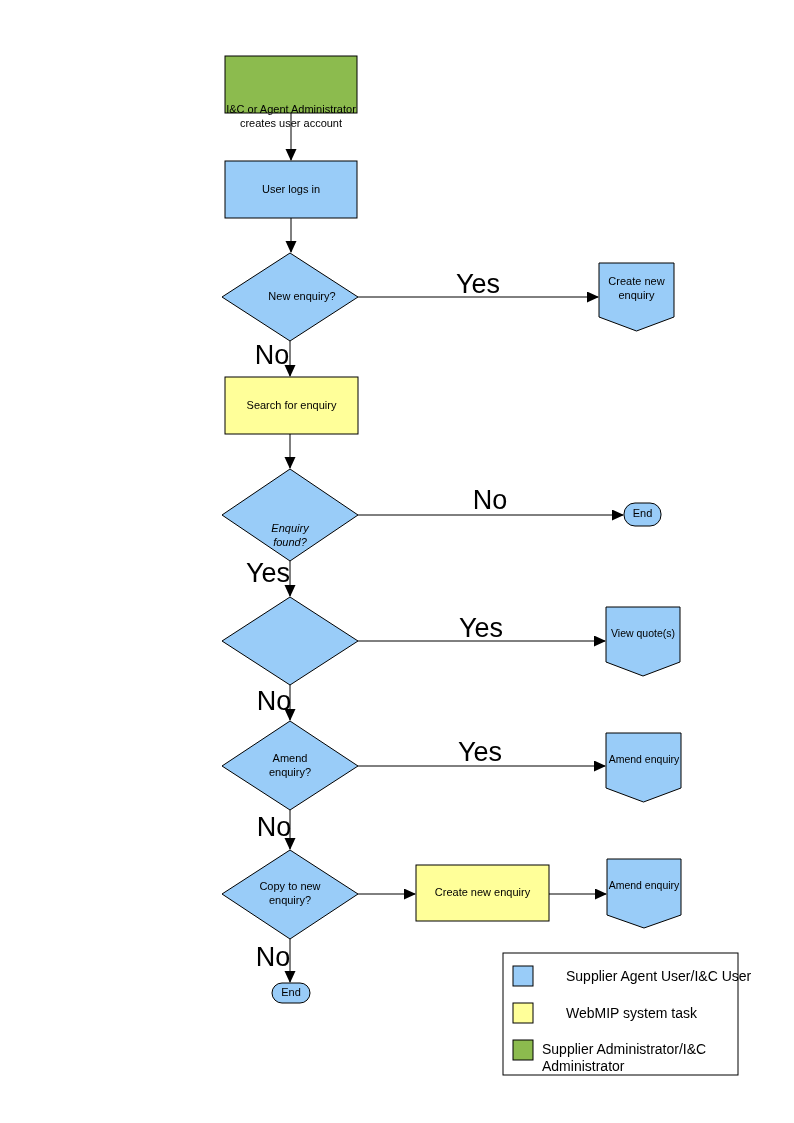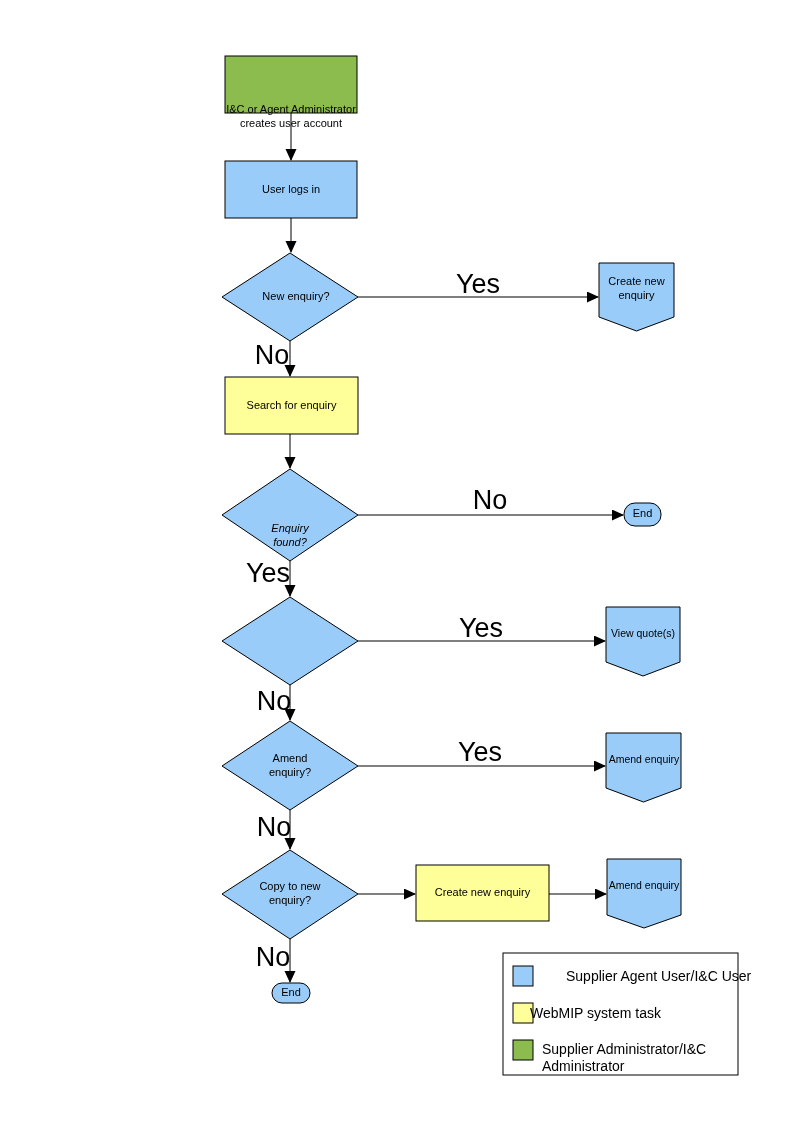--- a/index.html
+++ b/index.html
@@ -85,21 +85,21 @@
     <rect x="272" y="983" width="38" height="20" rx="10" ry="10" stroke="#000" fill="#99CCF8"></rect>
 
     <rect x="503" y="953" width="235" height="122" fill="#ffffff" stroke="#000"></rect>
     <rect x="513" y="966" width="20" height="20" stroke="#000" fill="#99CCF8"></rect>
     <rect x="513" y="1003" width="20" height="20" stroke="#000" fill="#FFFF99"></rect>
     <rect x="513" y="1040" width="20" height="20" stroke="#000" fill="#8CBB4E"></rect>
   </svg>
 
   <div class="lbl" style="left:220px; top:58px; width:142px; height:53px;margin-top:32px;">I&amp;C or Agent Administrator creates user account</div>
   <div class="lbl" style="left:227px; top:163px; width:128px; height:53px;text-align:right;">User logs in</div>
-  <div class="lbl" style="left:236px; top:275px; width:120px; height:44px;">New enquiry?</div>
+  <div class="lbl" style="left:242px; top:275px; width:120px; height:44px;">New enquiry?</div>
   <div class="lbl" style="left:601px; top:266px; width:71px; height:46px;">Create new enquiry</div>
   <div class="lbl" style="left:227px; top:379px; width:129px; height:53px;">Search for enquiry</div>
   <div class="lbl" style="left:262px; top:511px; width:56px; height:50px;font-style:italic;">Enquiry found?</div>
   <div class="lbl" style="left:624px; top:503px; width:37px; height:22px;">End</div>
   <div class="lbl" style="left:604px; top:612px; width:78px; height:44px; font-size:10.5px;">View quote(s)</div>
   <div class="lbl" style="left:260px; top:741px; width:60px; height:50px;">Amend enquiry?</div>
   <div class="lbl" style="left:604px; top:738px; width:80px; height:44px; font-size:10.5px;">Amend enquiry</div>
   <div class="lbl" style="left:250px; top:869px; width:80px; height:50px;">Copy to new enquiry?</div>
   <div class="lbl" style="left:418px; top:867px; width:129px; height:52px;">Create new enquiry</div>
   <div class="lbl" style="left:604px; top:864px; width:80px; height:44px; font-size:10.5px;">Amend enquiry</div>
@@ -109,16 +109,16 @@
   <div class="big" style="left:240px; top:337px; width:64px; height:36px;">No</div>
   <div class="big" style="left:458px; top:482px; width:64px; height:36px;">No</div>
   <div class="big" style="left:236px; top:555px; width:64px; height:36px;">Yes</div>
   <div class="big" style="left:443px; top:610px; width:76px; height:36px;">Yes</div>
   <div class="big" style="left:242px; top:683px; width:64px; height:36px;">No</div>
   <div class="big" style="left:442px; top:734px; width:76px; height:36px;">Yes</div>
   <div class="big" style="left:242px; top:809px; width:64px; height:36px;">No</div>
   <div class="big" style="left:241px; top:939px; width:64px; height:36px;">No</div>
 
   <div class="legend-lbl" style="left:542px; top:966px; width:192px;margin-left:24px;">Supplier Agent User/I&amp;C User</div>
-  <div class="legend-lbl" style="left:530px; top:1003px; width:192px;">WebMIP system task</div>
+  <div class="legend-lbl" style="left:566px; top:1003px; width:192px;">WebMIP system task</div>
   <div class="legend-lbl wrap" style="left:542px; top:1041px; width:188px;">Supplier Administrator/I&amp;C Administrator</div>
 
 </div>
 
 </body></html>

